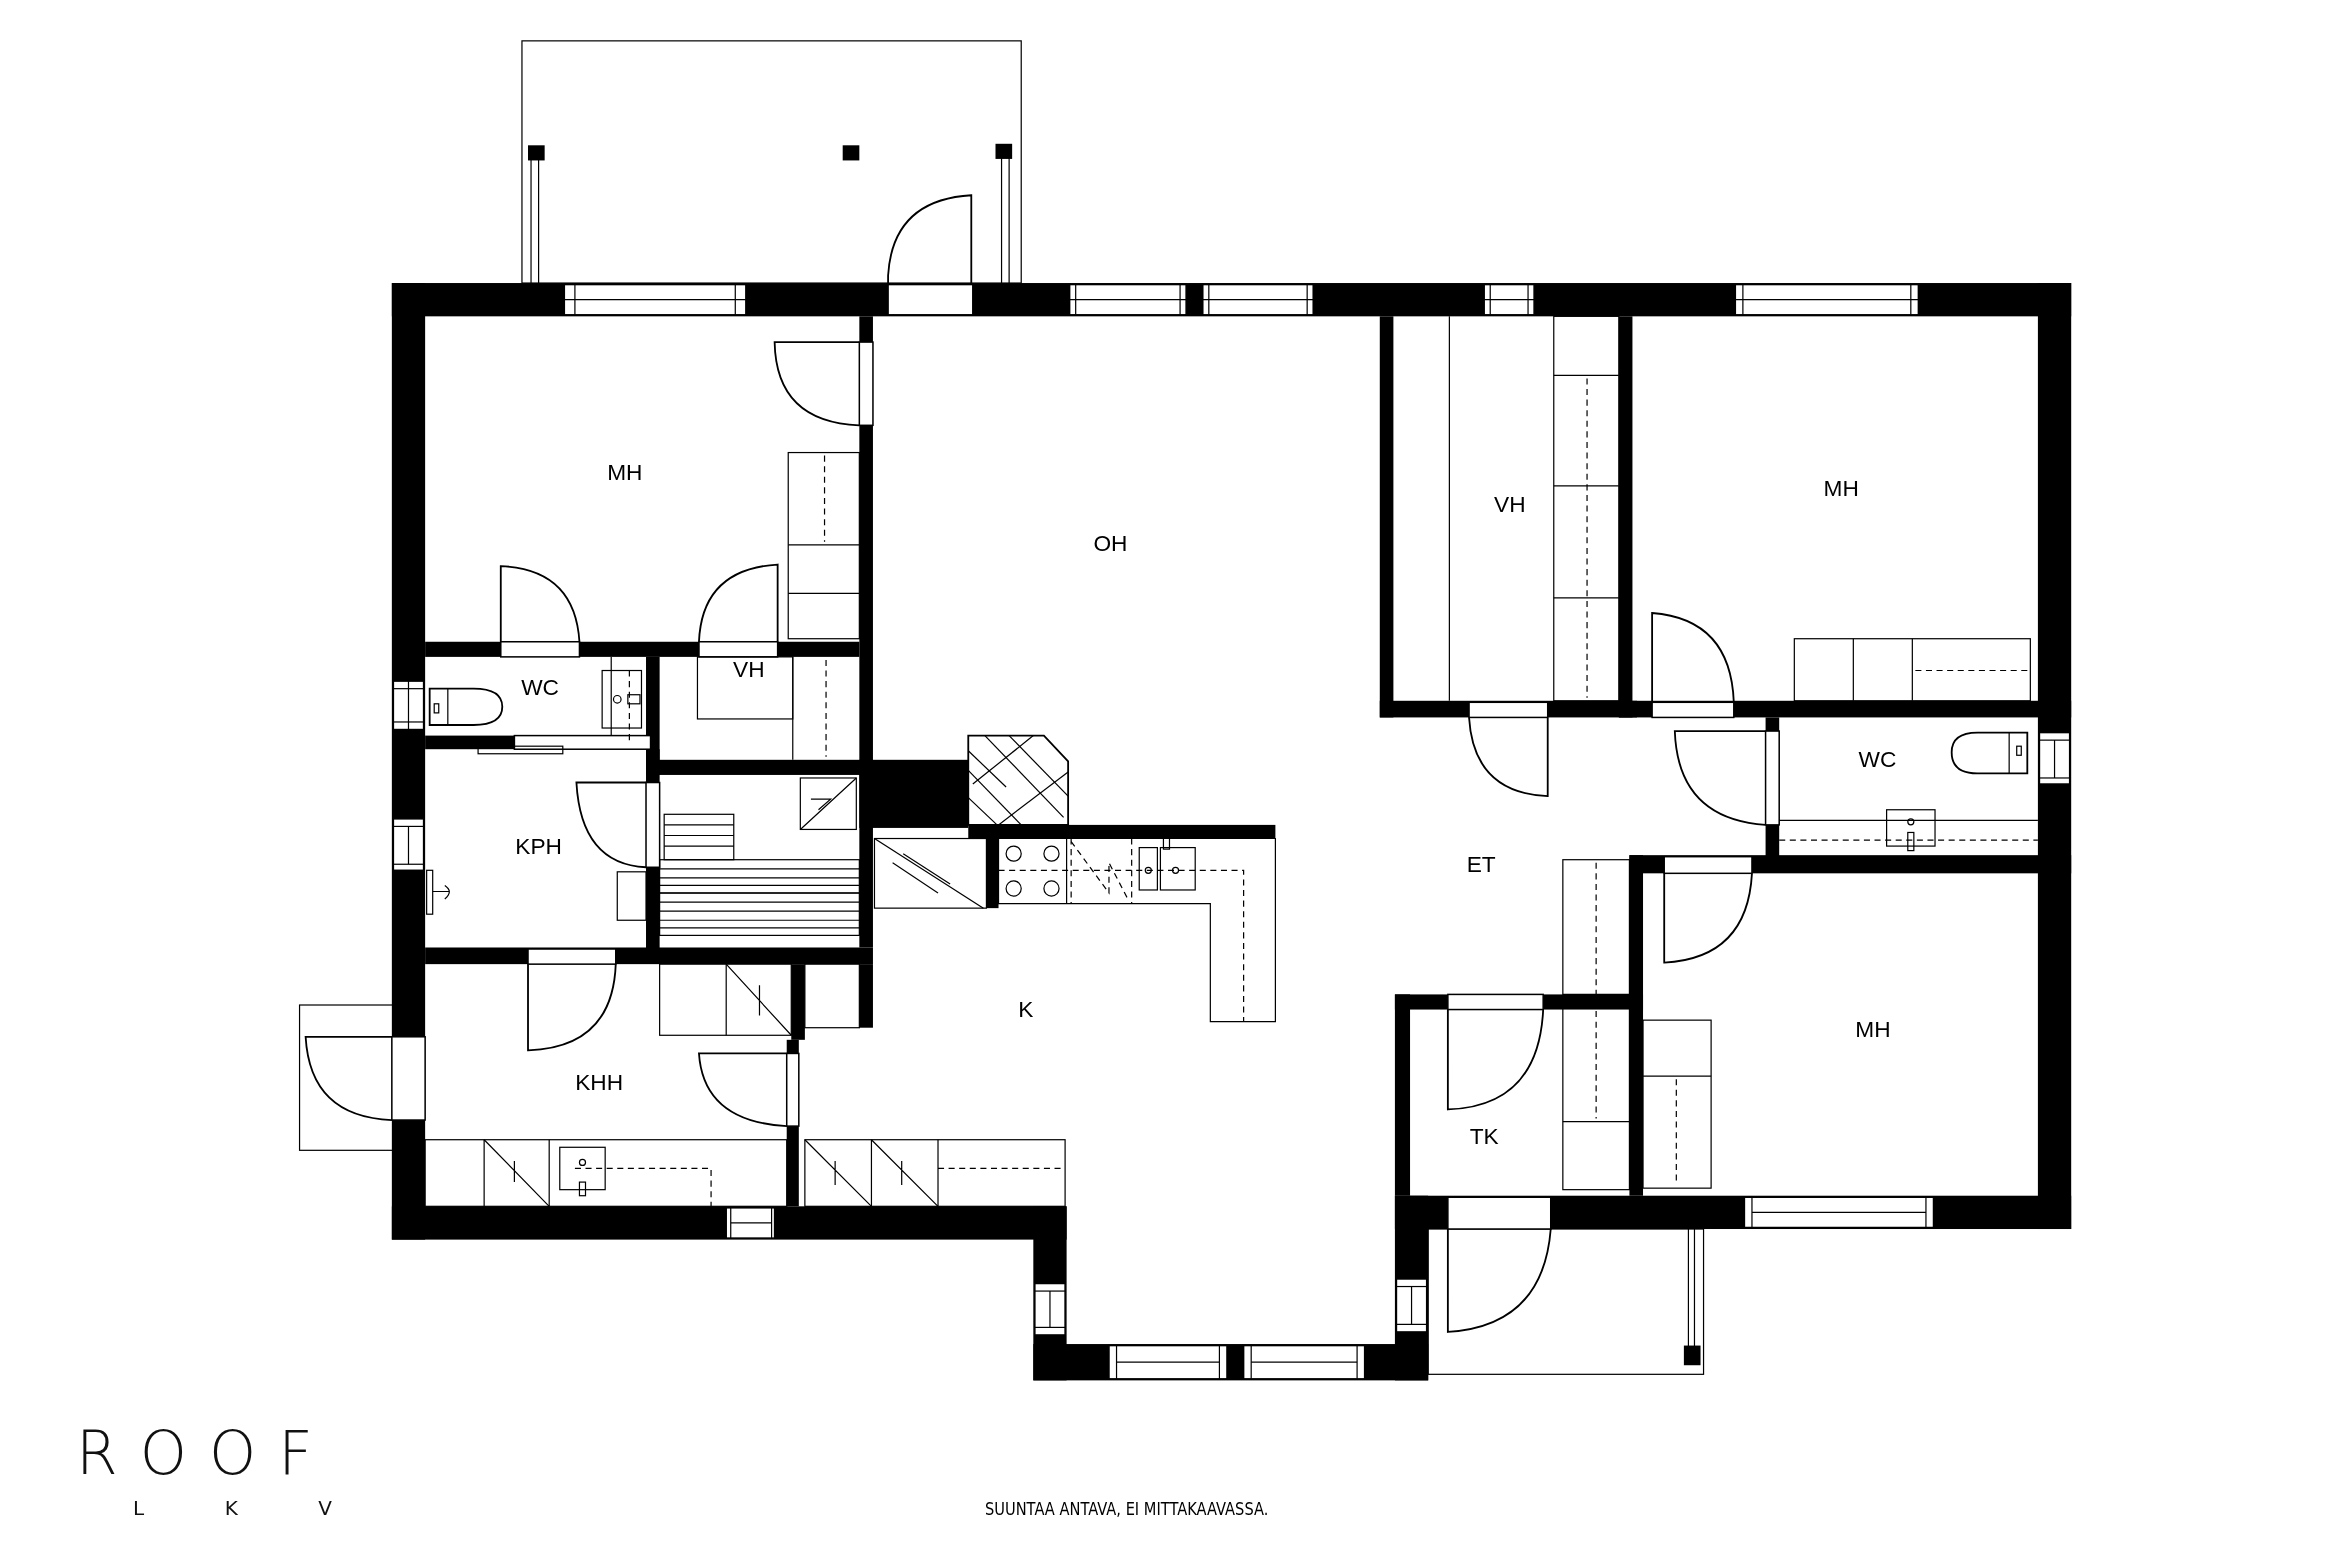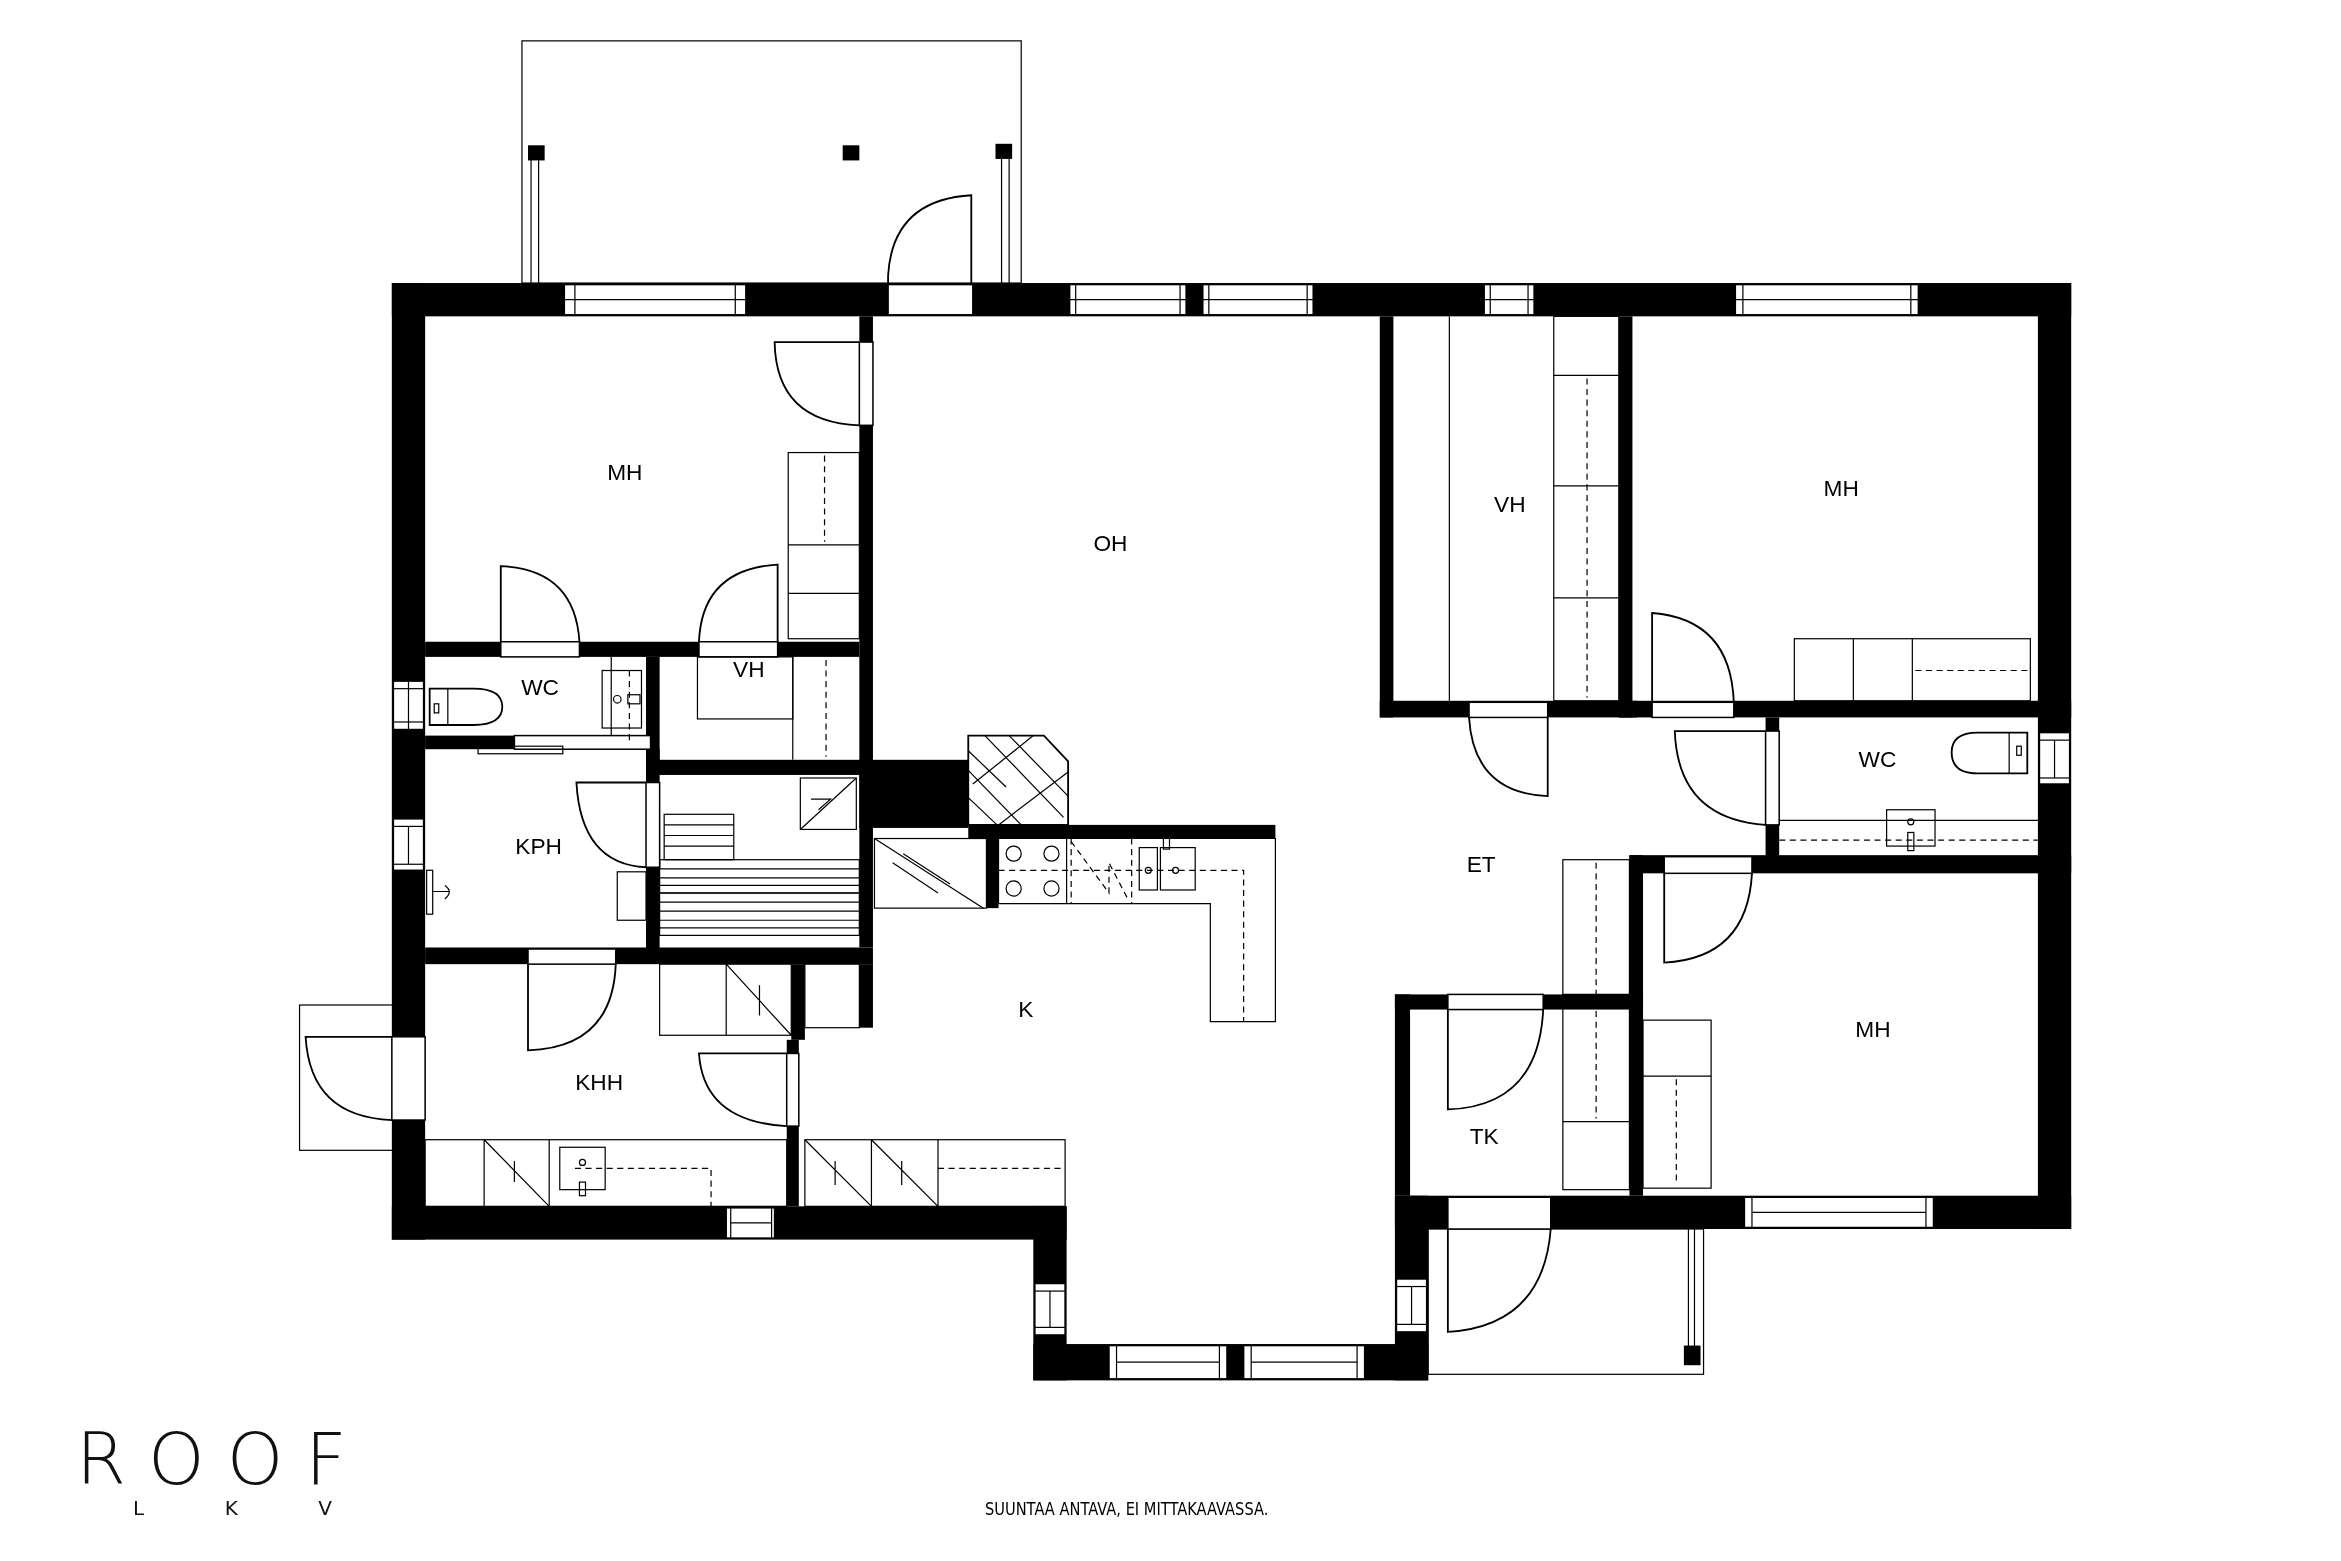--- a/index.html
+++ b/index.html
@@ -5,21 +5,21 @@
   html, body { margin:0; padding:0; background:#ffffff; }
   body { width:2342px; height:1562px; position:relative; overflow:hidden; font-family:"Liberation Sans", sans-serif; }
   #plan { position:absolute; left:0; top:0; width:2342px; height:1562px; }
   .wall { fill:#000000; }
   .ln { fill:none; stroke:#000; stroke-width:1.2; }
   .lnt { fill:none; stroke:#000; stroke-width:0.8; }
   .dash { fill:none; stroke:#000; stroke-width:0.8; stroke-dasharray:4 3; }
   .win { fill:#ffffff; stroke:#000; stroke-width:1; }
   .opening { fill:#ffffff; stroke:#000; stroke-width:1; }
   .room-label { font-family:"Liberation Sans", sans-serif; font-size:15px; fill:#000; text-anchor:middle; dominant-baseline:middle; }
-  .logo { position:absolute; left:76px; top:1423px; font-family:"DejaVu Sans", sans-serif; font-size:72px; letter-spacing:22px; color:#111; line-height:1; font-weight:300; }
+  .logo { position:absolute; left:76px; top:1423px; font-family:"DejaVu Sans", sans-serif; font-size:60px; letter-spacing:22px; color:#111; line-height:1; font-weight:300; }
   .logo-sub { position:absolute; left:133px; top:1496px; font-family:"DejaVu Sans", sans-serif; font-size:20px; color:#111; width:199px; display:flex; justify-content:space-between; }
   .disclaimer { position:absolute; left:985px; top:1499px; font-family:"DejaVu Sans", sans-serif; font-size:17px; color:#000; transform:scaleX(0.86); transform-origin:left top; white-space:nowrap; }
 </style>
 </head>
 <body>
 
 <svg id="plan" viewBox="0 0 1548 1032" preserveAspectRatio="none" xmlns="http://www.w3.org/2000/svg">
 
   <g>
     <rect class="lnt" x="345" y="27" width="330" height="160"></rect>

